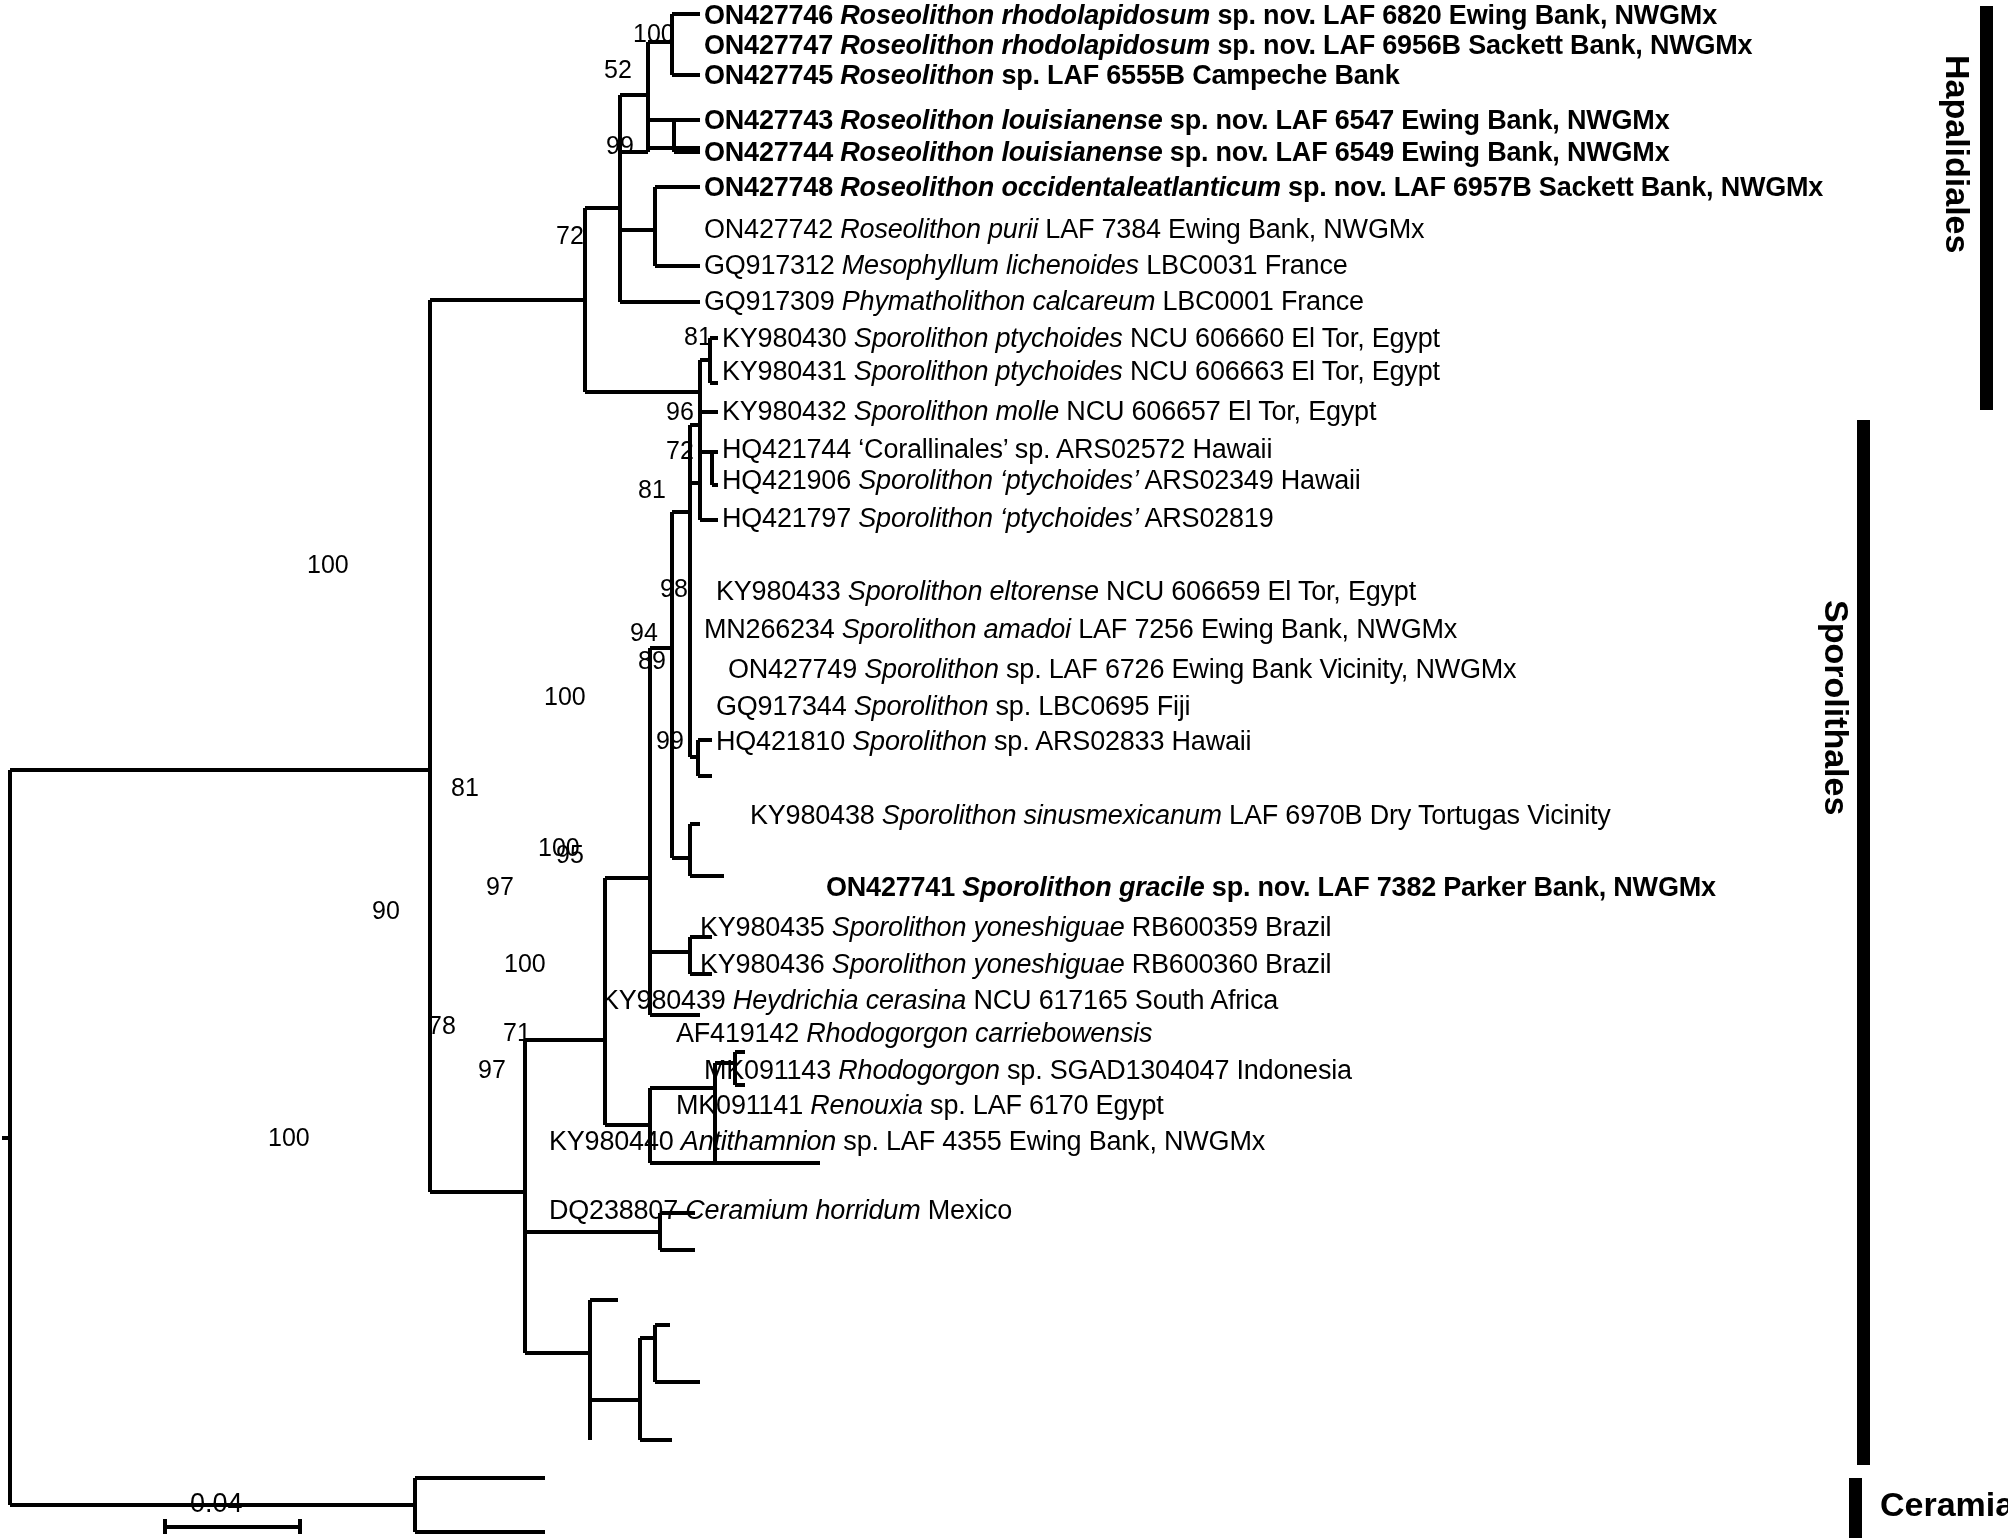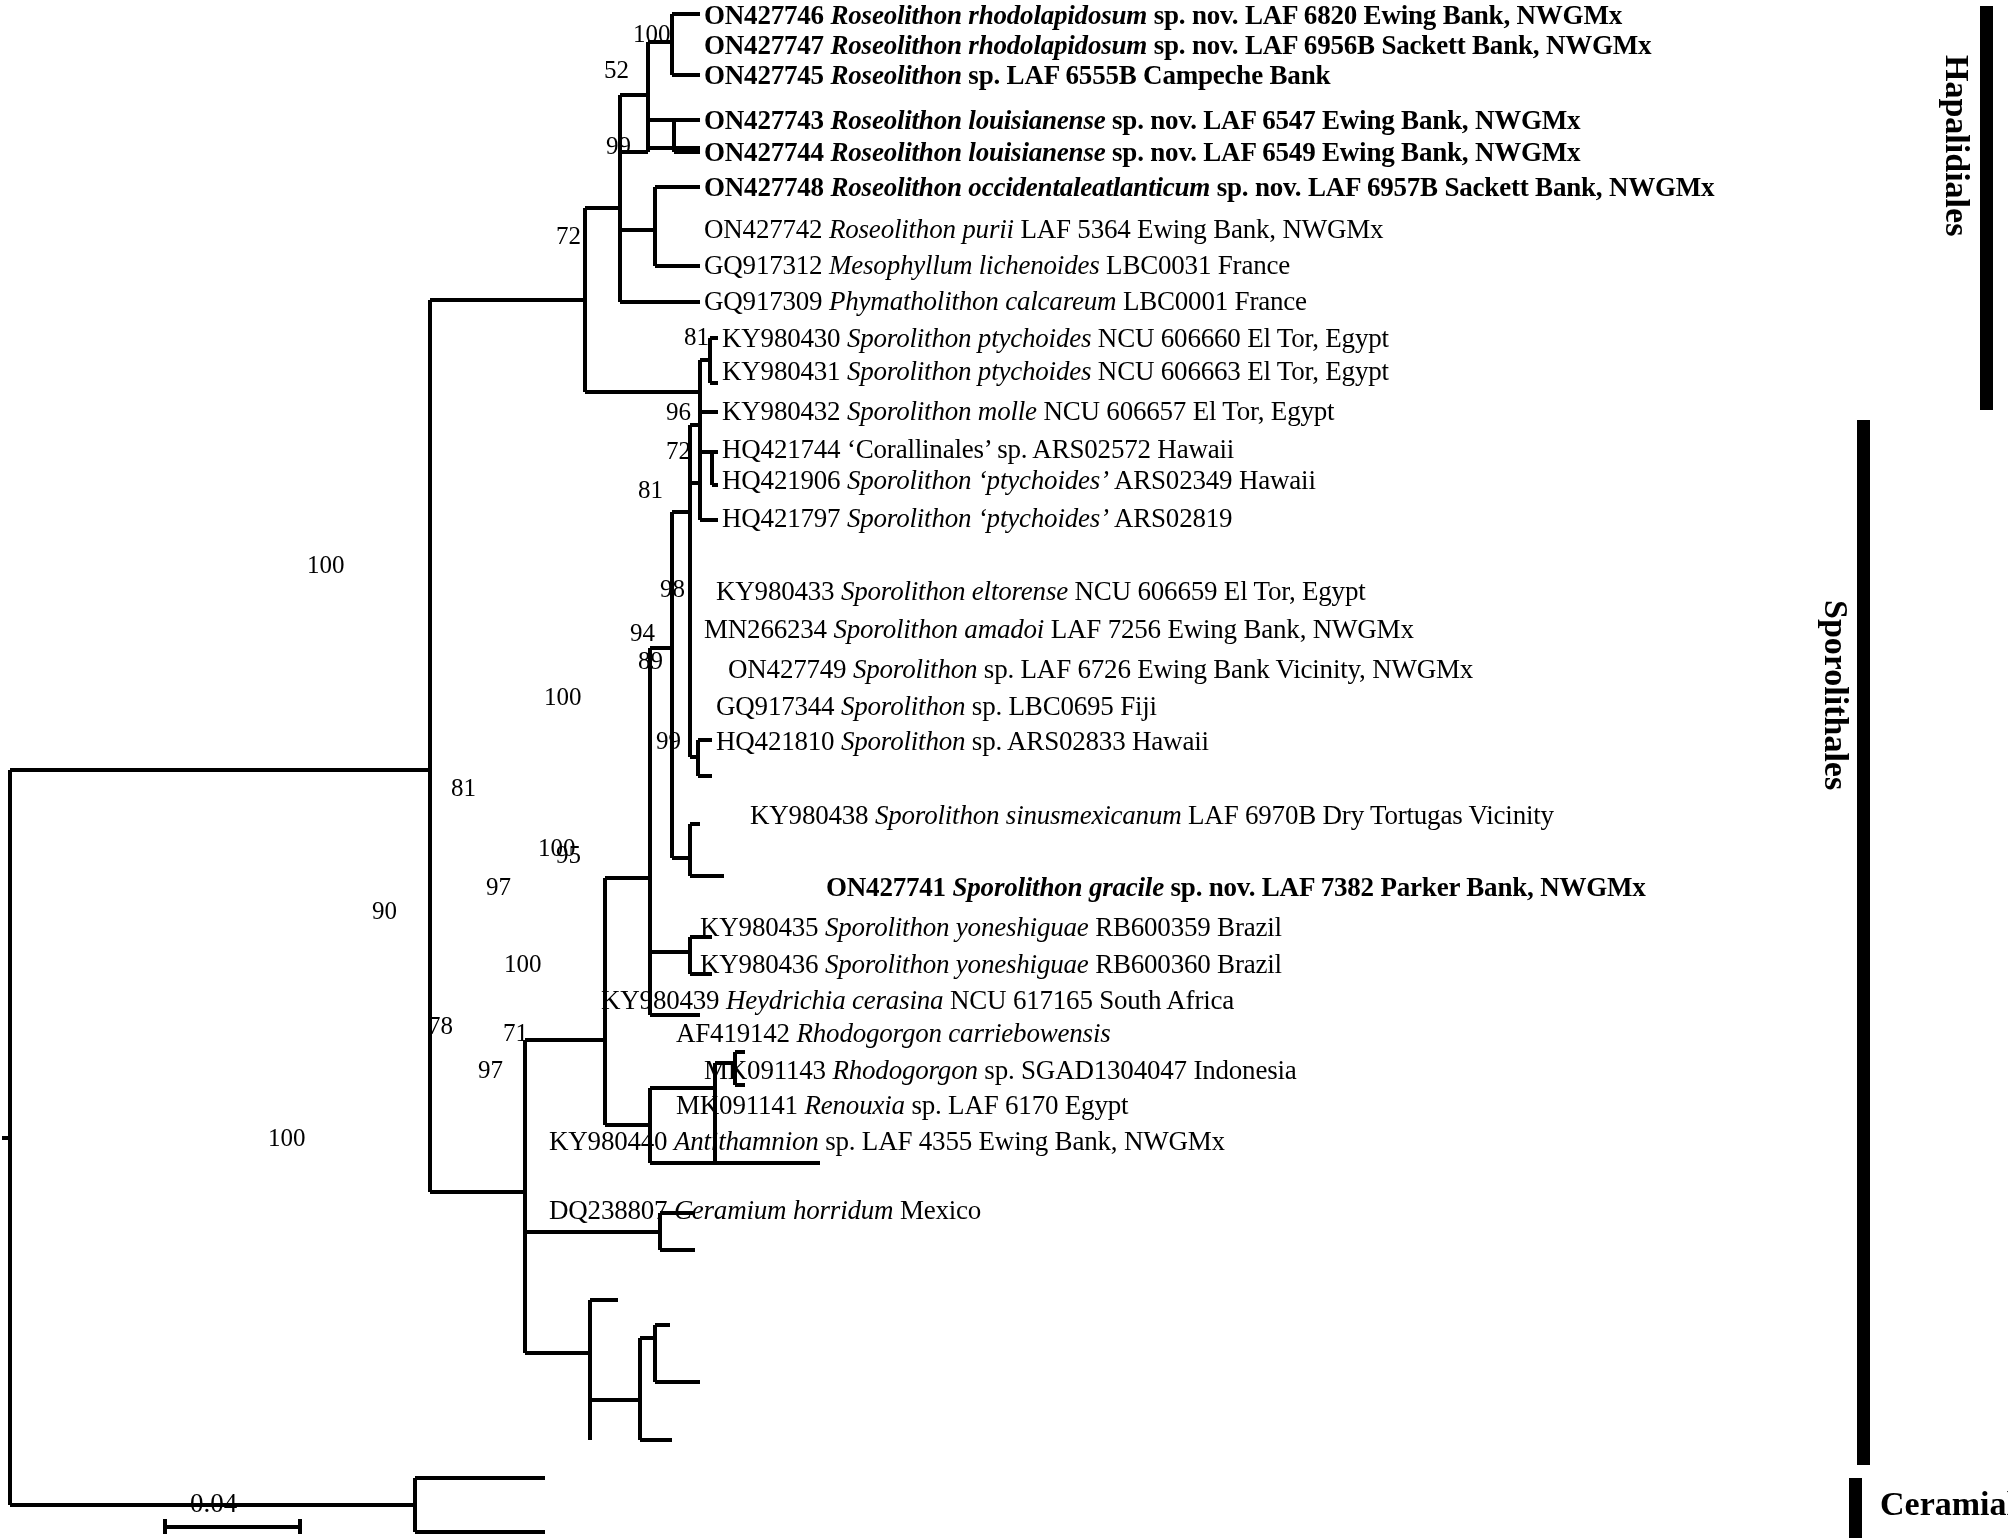--- a/index.html
+++ b/index.html
@@ -5,21 +5,21 @@
   html, body {
     margin: 0;
     padding: 0;
     background: #ffffff;
   }
   #root {
     position: relative;
     width: 2008px;
     height: 1538px;
     background: #ffffff;
-    font-family: Liberation Serif, serif;
+    font-family: Liberation Sans, sans-serif;
     overflow: hidden;
   }
   #tree-svg {
     position: absolute;
     left: 0;
     top: 0;
     width: 2008px;
     height: 1538px;
   }
   .taxon-label {
@@ -241,21 +241,21 @@
   <div class="taxon-label bold" style="left:704px; top:139px;">
     <span class="acc">ON427744</span>
     <span class="sp">Roseolithon louisianense</span><span class="rest"> sp. nov. LAF 6549 Ewing Bank, NWGMx</span>
   </div>
   <div class="taxon-label bold" style="left:704px; top:174px;">
     <span class="acc">ON427748</span>
     <span class="sp">Roseolithon occidentaleatlanticum</span><span class="rest"> sp. nov. LAF 6957B Sackett Bank, NWGMx</span>
   </div>
   <div class="taxon-label" style="left:704px; top:216px;">
     <span class="acc">ON427742</span>
-    <span class="sp">Roseolithon purii</span><span class="rest"> LAF 5364 Ewing Bank, NWGMx</span>
+    <span class="sp">Roseolithon purii</span><span class="rest"> LAF 7384 Ewing Bank, NWGMx</span>
   </div>
   <div class="taxon-label" style="left:704px; top:252px;">
     <span class="acc">GQ917312</span>
     <span class="sp">Mesophyllum lichenoides</span><span class="rest"> LBC0031 France</span>
   </div>
   <div class="taxon-label" style="left:704px; top:288px;">
     <span class="acc">GQ917309</span>
     <span class="sp">Phymatholithon calcareum</span><span class="rest"> LBC0001 France</span>
   </div>
 

